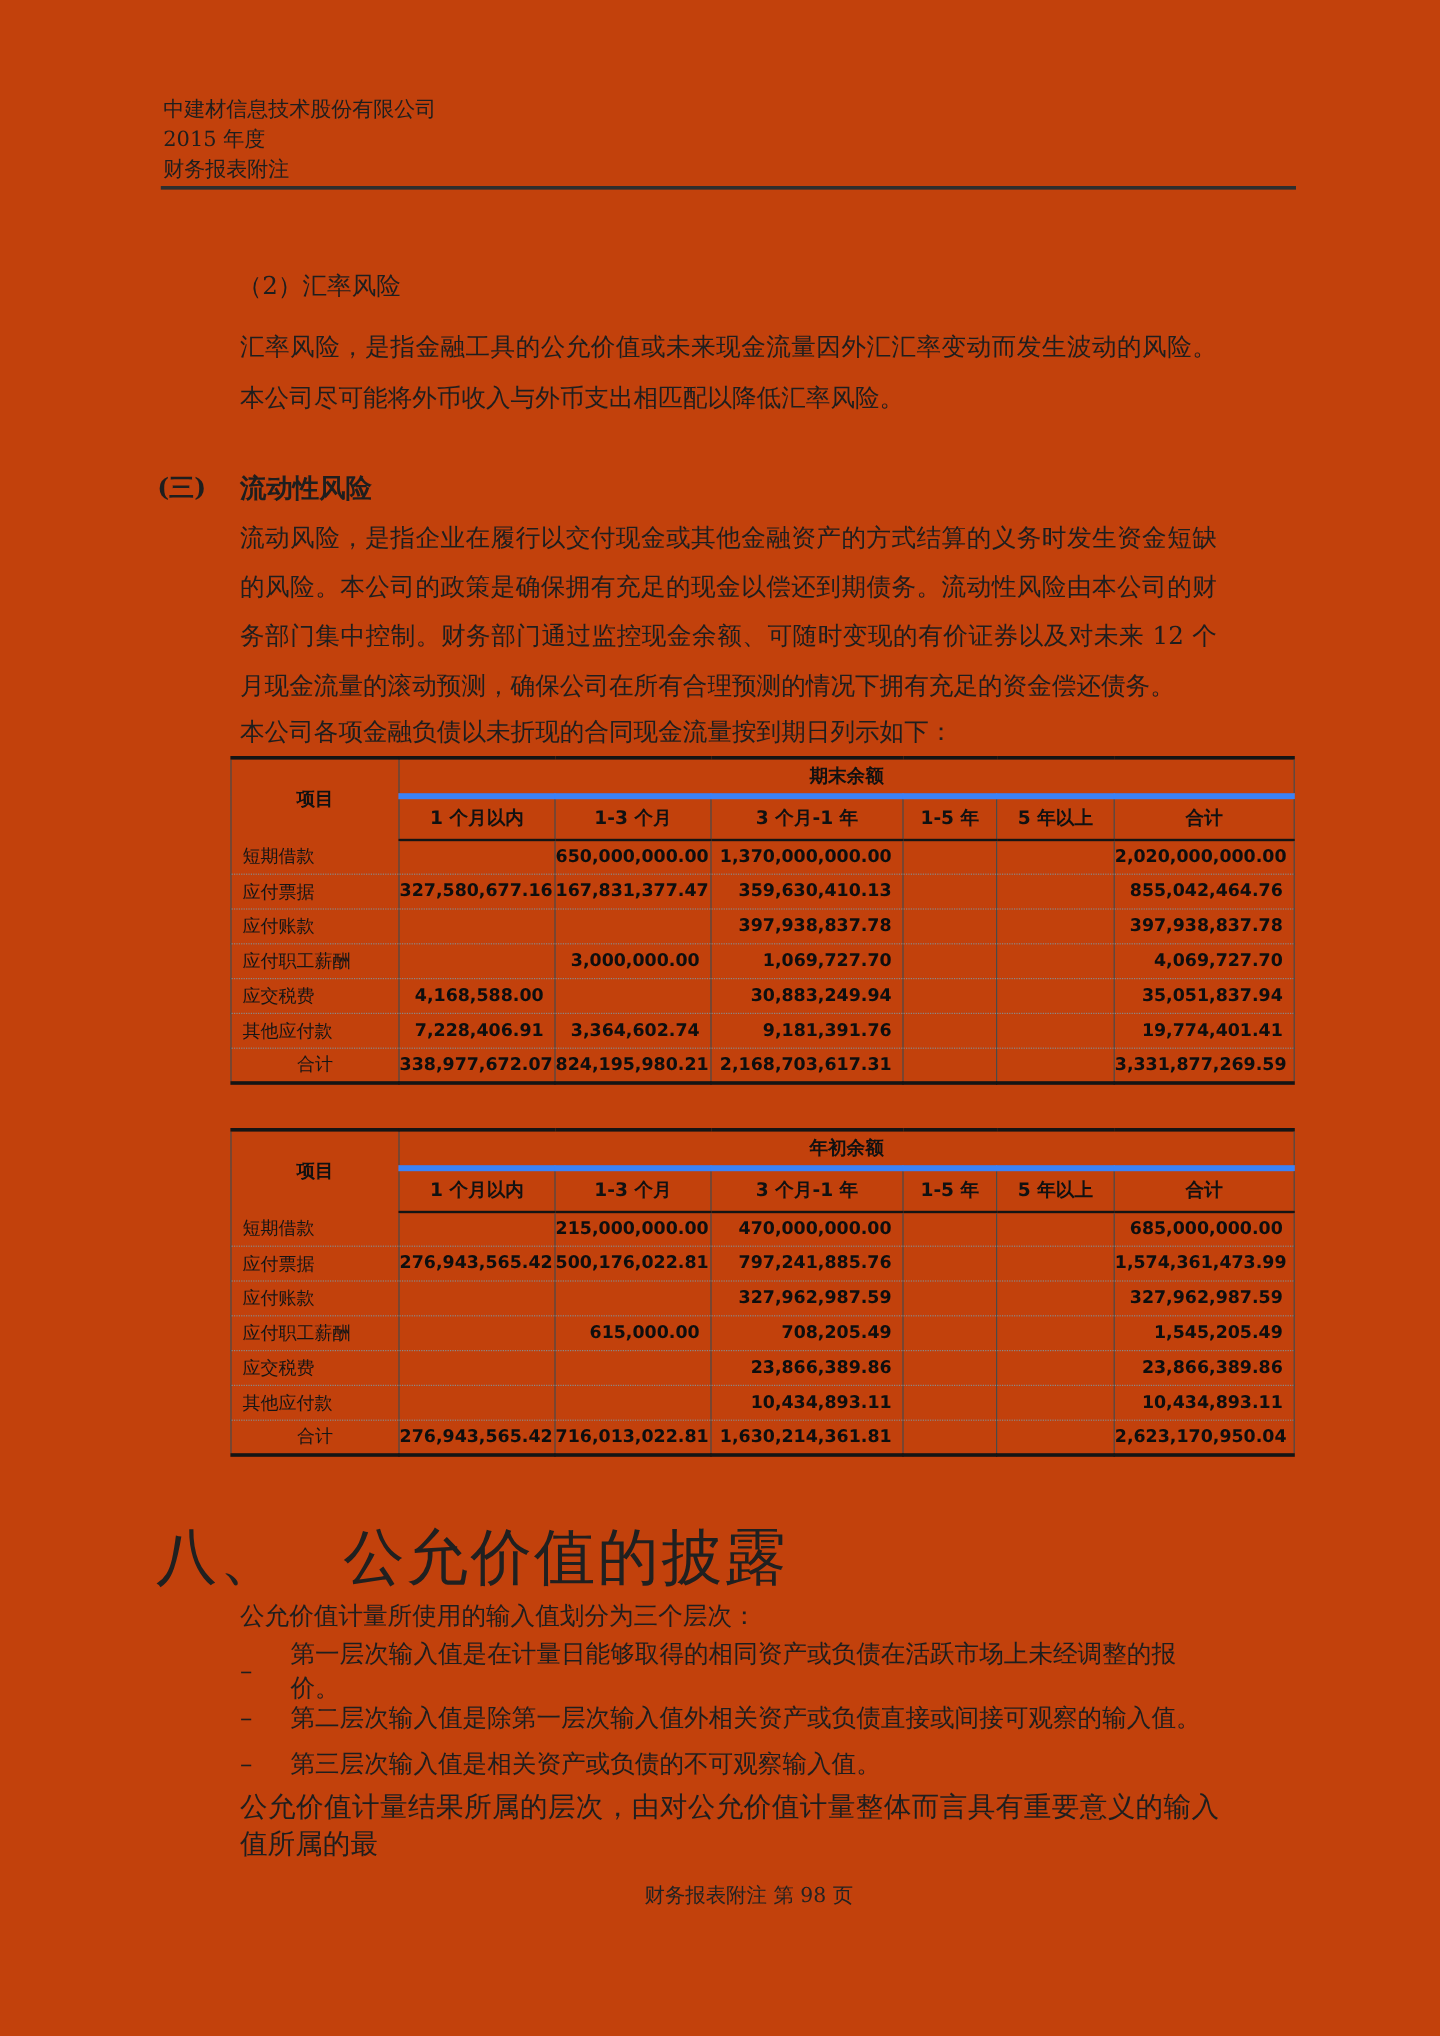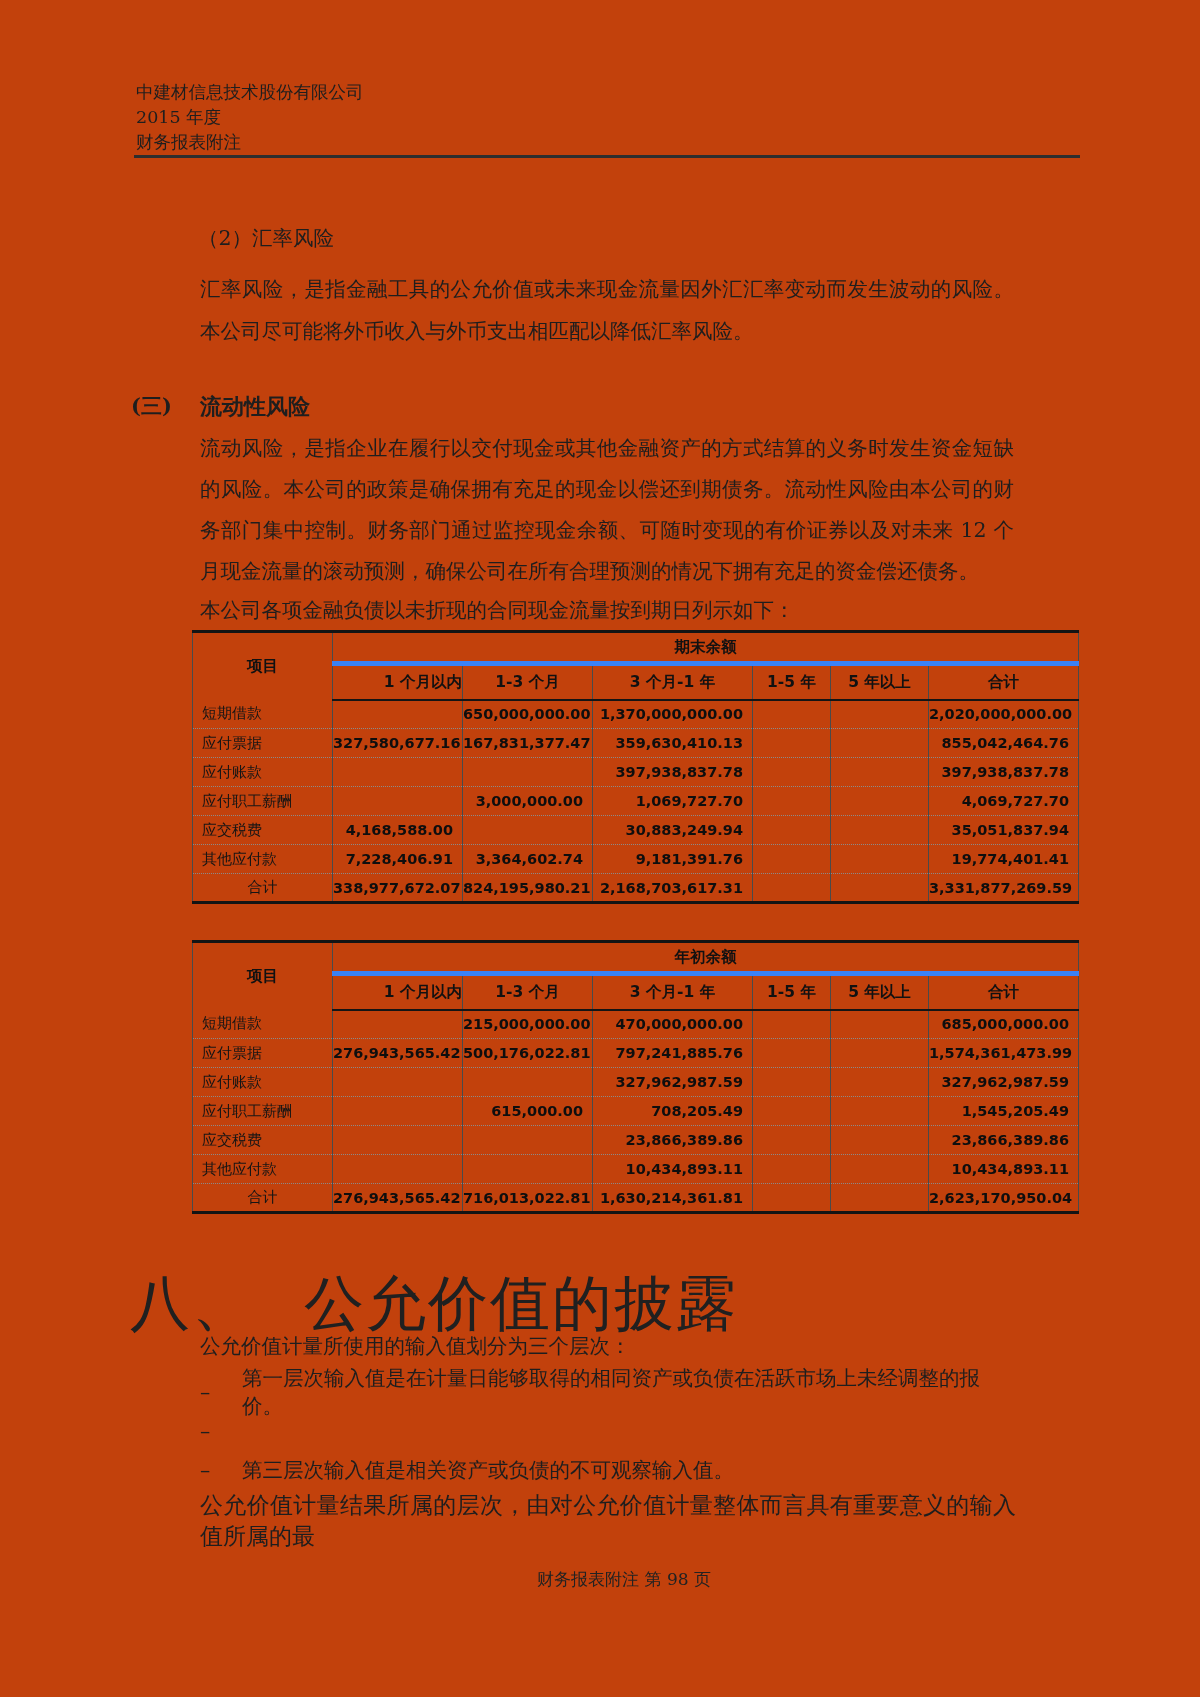--- a/index.html
+++ b/index.html
@@ -26,36 +26,36 @@
   table.fin {
     border-collapse:collapse; table-layout:fixed; width:886px;
     border-top:3px solid #141414; border-bottom:3px solid #141414;
     border-left:1px solid #4a4a4a; border-right:1px solid #4a4a4a;
     font-family:"DejaVu Sans","Liberation Sans",sans-serif;
   }
   table.fin th { font-weight:600; text-align:center; vertical-align:middle; font-size:15.5px; color:#111; }
   table.fin .th-item  { border-right:1px solid #4a4a4a; }
   table.fin .th-group { height:32px; border-bottom:5px solid #3b82f6;margin-left:28px; }
   table.fin tr.sub th { height:36px; border-left:1px solid #4a4a4a; border-bottom:2.5px solid #141414; }
-  table.fin tr.sub th:first-child { border-left:none;text-align:right; }
+  table.fin tr.sub th:first-child { border-left:none; }
   table.fin td {
     height:29px; border-left:1px solid #4a4a4a; border-bottom:1px dotted #8a8a8a;
     vertical-align:middle; font-size:14.5px;
   }
   table.fin td:first-child { border-left:none; border-right:1px solid #4a4a4a; }
   table.fin tbody tr:last-child td { border-bottom:none; }
   table.fin td.lbl {
     font-family:"DejaVu Serif","Liberation Serif",serif;
     font-size:15px; text-align:left; padding-left:9px; color:#151515;
   }
   table.fin td.num { text-align:right; padding-right:9px; font-weight:600; color:#0e0e0e; }
   table.fin tr.total td.lbl { text-align:center; padding-left:0;
     font-family:"DejaVu Serif","Liberation Serif",serif; }
   
-  .h8 { position:absolute; left:130px; top:1264px; font-size:60px; letter-spacing:2px; color:#202020; }
+  .h8 { position:absolute; left:130px; top:1264px; font-size:51px; letter-spacing:2px; color:#202020; }
   .h8-title { margin-left:50px; }
   .fv-intro { position:absolute; left:200px; top:1332px; font-size:20.5px; }
   .fv-list  { position:absolute; left:200px; top:1372px; width:820px; list-style:none; }
   .fv-list li { display:flex; height:39px; align-items:center; font-size:20.5px; }
   .fv-dash { width:42px; flex:none; }
   .fv-close { position:absolute; left:200px; top:1490px; width:816px; font-size:23px; text-align:justify; }
   
   .footer { position:absolute; left:0; top:1568px; width:1200px; text-align:center; font-size:17px; color:#222;margin-left:24px; }
 </style>
 </head>
@@ -267,20 +267,21 @@
     <span>八、</span><span class="h8-title">公允价值的披露</span>
   </div>
   <div class="fv-intro">公允价值计量所使用的输入值划分为三个层次：</div>
   <ul class="fv-list">
     <li>
       <span class="fv-dash">–</span>
       <span>第一层次输入值是在计量日能够取得的相同资产或负债在活跃市场上未经调整的报价。</span>
     </li>
     <li>
       <span class="fv-dash">–</span>
+      <span>第二层次输入值是除第一层次输入值外相关资产或负债直接或间接可观察的输入值。</span>
     </li>
     <li>
       <span class="fv-dash">–</span>
       <span>第三层次输入值是相关资产或负债的不可观察输入值。</span>
     </li>
   </ul>
   <div class="fv-close">公允价值计量结果所属的层次，由对公允价值计量整体而言具有重要意义的输入值所属的最</div>
 
   <div class="footer">财务报表附注 第 98 页</div>
 

